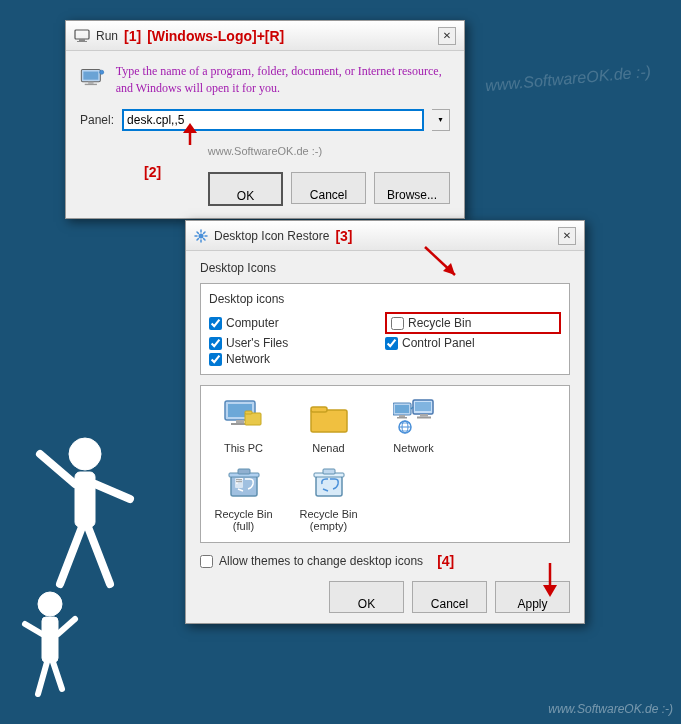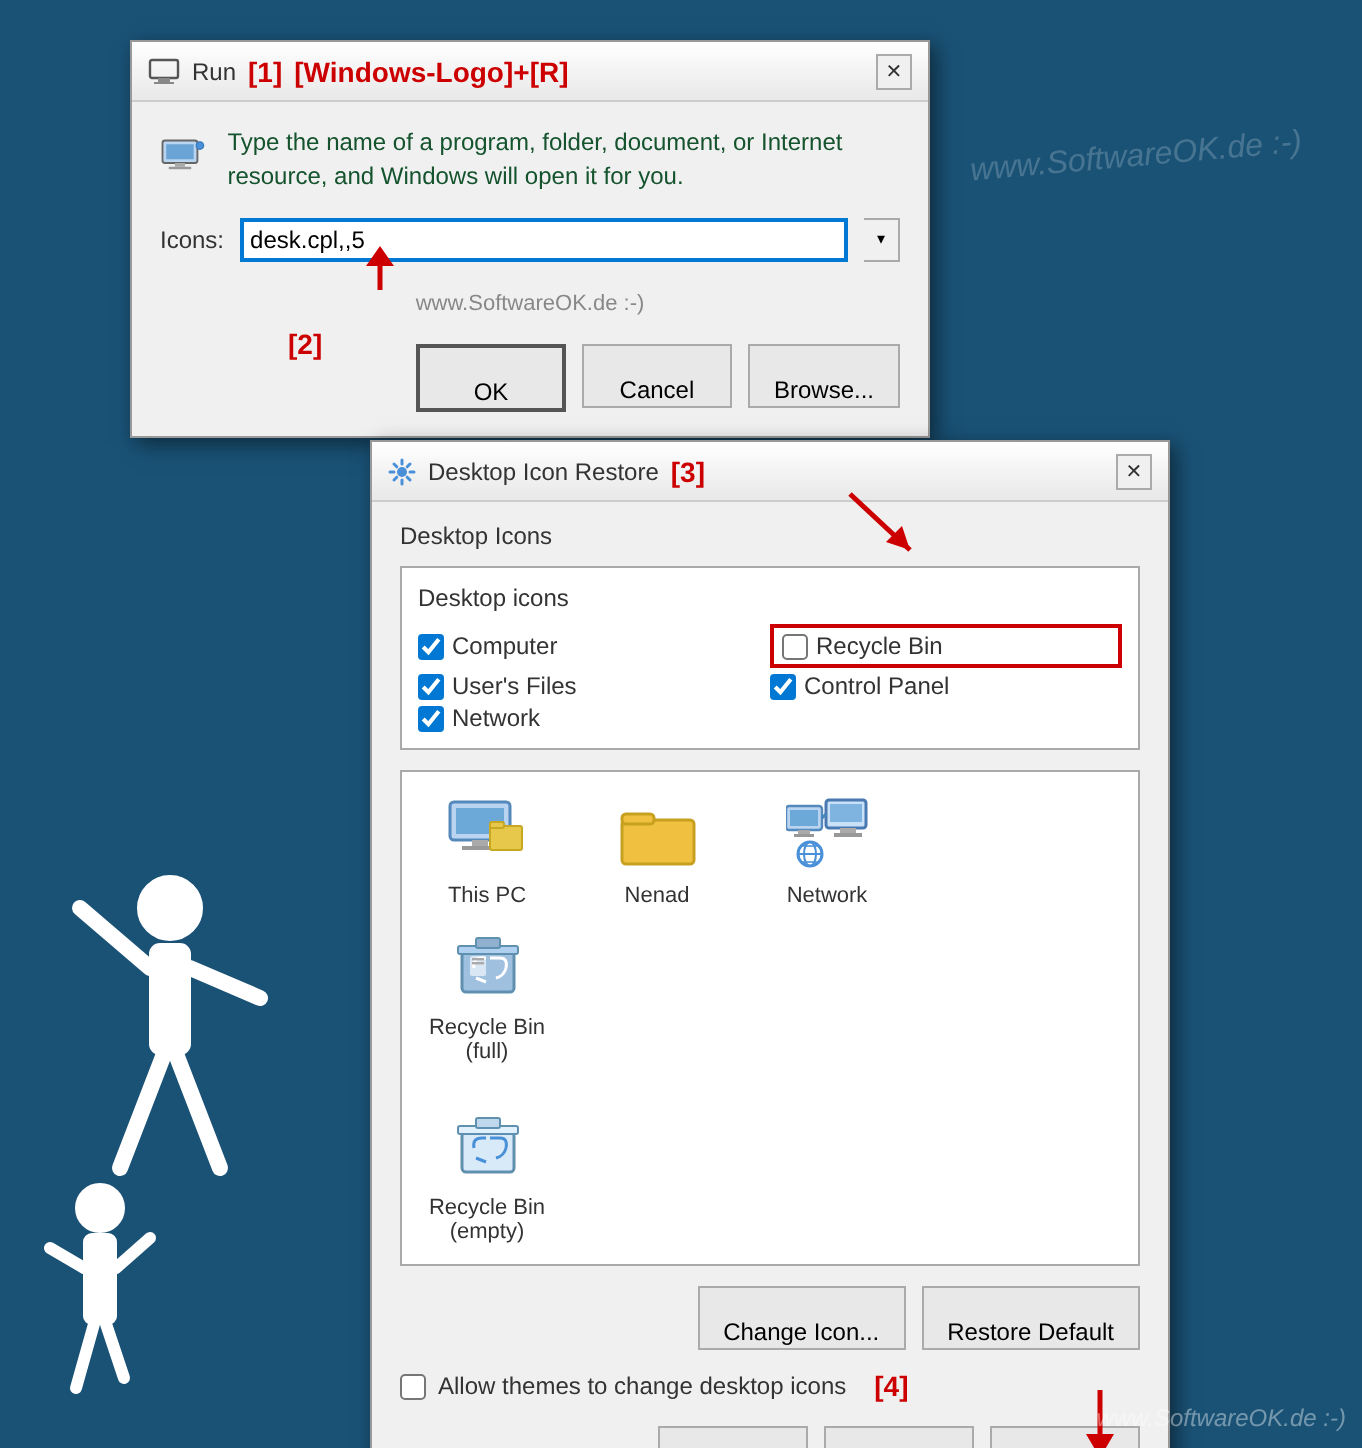--- a/index.html
+++ b/index.html
@@ -91,22 +91,23 @@
       padding: 12px 14px;
     }
     .run-header {
       display: flex;
       align-items: flex-start;
       gap: 10px;
       margin-bottom: 12px;
     }
     .run-description {
       font-size: 12px;
-      color: #14532d;
+      color: #a21caf;
       line-height: 1.4;
+      font-family: Liberation Serif, serif;
     }
     .run-input-row {
       display: flex;
       align-items: center;
       gap: 8px;
       margin-bottom: 4px;
     }
     .run-open-label {
       font-size: 12px;
       color: #333;
@@ -368,21 +369,21 @@
         <rect x="2" y="2" width="28" height="18" rx="2" fill="#b8d4f0" stroke="#666" stroke-width="1.5"></rect>
         <rect x="5" y="5" width="22" height="12" fill="#6aa3d5"></rect>
         <rect x="12" y="20" width="8" height="3" fill="#aaa"></rect>
         <rect x="7" y="23" width="18" height="2" fill="#999"></rect>
 
         <circle cx="32" cy="6" r="3" fill="#4a90d9" stroke="#357abd" stroke-width="1"></circle>
       </svg>
       <span class="run-description">Type the name of a program, folder, document, or Internet resource, and Windows will open it for you.</span>
     </div>
     <div class="run-input-row">
-      <span class="run-open-label">Icons:</span>
+      <span class="run-open-label">Panel:</span>
       <input class="run-input" type="text" value="desk.cpl,,5" style="">
       <div class="run-dropdown-arrow">▾</div>
     </div>
     <div style="height:6px; position:relative;">
 
       <svg style="position:absolute; top:-12px; left:95px;" width="30" height="24" viewBox="0 0 30 24">
         <line x1="15" y1="22" x2="15" y2="4" stroke="#cc0000" stroke-width="2.5"></line>
         <polygon points="15,0 8,10 22,10" fill="#cc0000"></polygon>
       </svg>
     </div>
@@ -499,21 +500,21 @@
               <circle cx="12" cy="28" r="6" fill="none" stroke="#4a90d9" stroke-width="1.5"></circle>
               <ellipse cx="12" cy="28" rx="3" ry="6" fill="none" stroke="#4a90d9" stroke-width="1"></ellipse>
               <line x1="6" y1="28" x2="18" y2="28" stroke="#4a90d9" stroke-width="1"></line>
               <line x1="7" y1="24" x2="17" y2="24" stroke="#4a90d9" stroke-width="0.8"></line>
               <line x1="7" y1="32" x2="17" y2="32" stroke="#4a90d9" stroke-width="0.8"></line>
             </svg>
           </div>
           <span class="icon-label">Network</span>
         </div>
       </div>
-      <div class="icons-row" style="margin-top: 8px; flex-direction: column;">
+      <div class="icons-row" style="margin-top: 8px;">
 
         <div class="icon-item">
           <div class="icon-img">
             <svg width="38" height="38" viewBox="0 0 38 38">
               <rect x="6" y="12" width="26" height="20" rx="2" fill="#a0c0e0" stroke="#6090b0" stroke-width="1.5"></rect>
               <rect x="4" y="9" width="30" height="4" rx="1" fill="#b0d0f0" stroke="#6090b0" stroke-width="1"></rect>
               <rect x="13" y="5" width="12" height="5" rx="1" fill="#90b0d0" stroke="#6090b0" stroke-width="1"></rect>
 
               <path d="M12 20 Q11 15 16 15 L18 15" stroke="white" stroke-width="1.5" fill="none" marker-end="url(#arr)"></path>
               <path d="M20 15 L25 15 Q29 15 28 20 Q27 24 23 25" stroke="white" stroke-width="1.5" fill="none"></path>
@@ -537,24 +538,20 @@
               <path d="M12 20 Q11 15 16 15 L18 15" stroke="#4a90d9" stroke-width="1.5" fill="none"></path>
               <path d="M20 15 L25 15 Q29 15 28 20 Q27 24 23 25" stroke="#4a90d9" stroke-width="1.5" fill="none"></path>
               <path d="M18 27 L13 25" stroke="#4a90d9" stroke-width="1.5" fill="none"></path>
             </svg>
           </div>
           <span class="icon-label">Recycle Bin (empty)</span>
         </div>
       </div>
     </div>
 
-    <div class="icon-action-row">
-      <button class="win-btn">Change Icon...</button>
-      <button class="win-btn">Restore Default</button>
-    </div>
 
     <div class="allow-themes-row">
       <input type="checkbox" style="">
       <span class="allow-themes-label">Allow themes to change desktop icons</span>
       <span class="label-tag" style="margin-left: 8px;">[4]</span>
     </div>
 
     <div style="position:relative; height:0;">
       <svg style="position:absolute; top:-22px; right:10px;" width="60" height="38" viewBox="0 0 60 38">
         <line x1="50" y1="4" x2="50" y2="32" stroke="#cc0000" stroke-width="2.5"></line>

